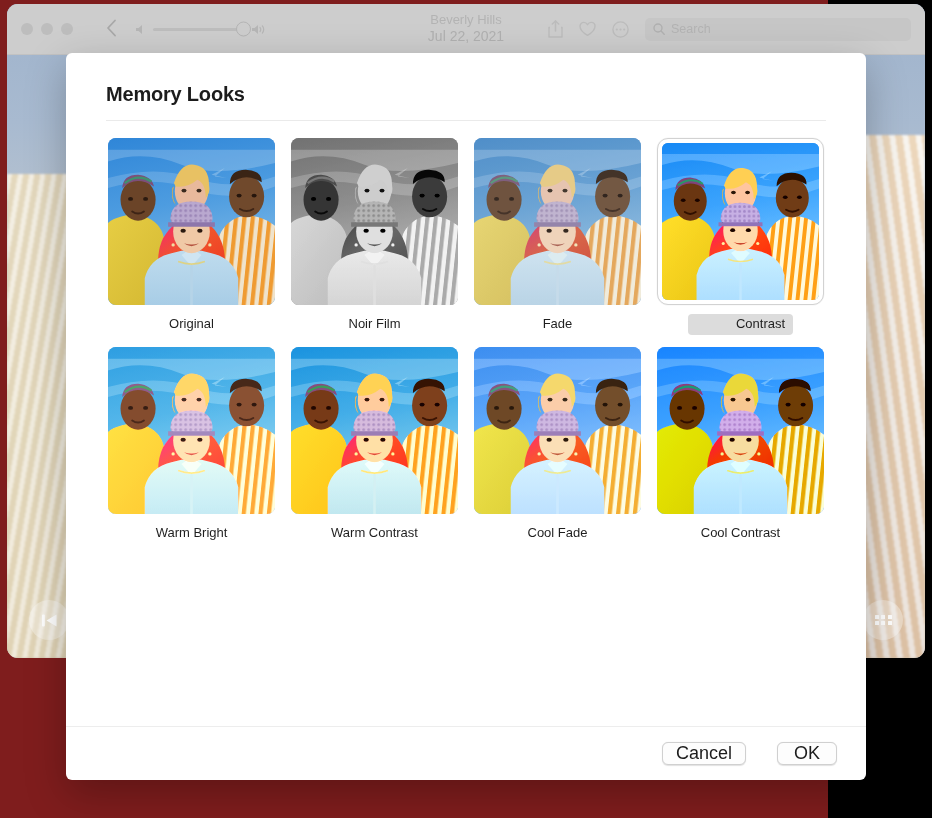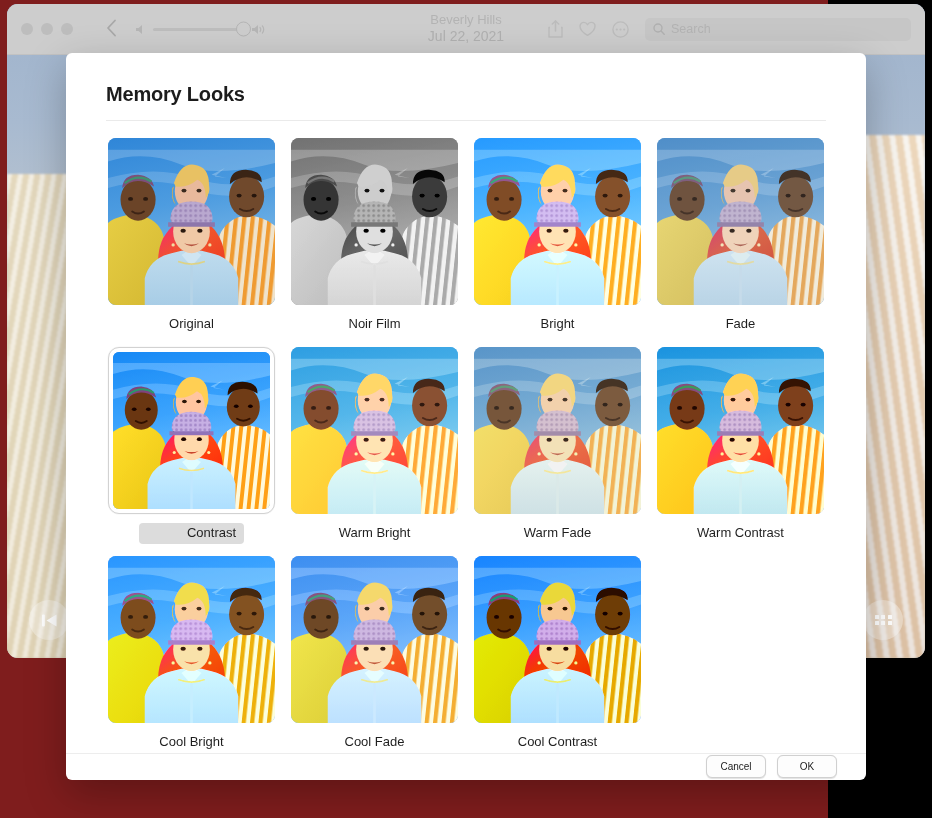--- a/index.html
+++ b/index.html
@@ -272,27 +272,28 @@
   }
 
   .btn {
     min-width: 60px;
     height: 23px;
     padding: 0 13px;
     border-radius: 6px;
     background: #fdfdfd;
     border: .5px solid #d0d0d0;
     box-shadow: 0 .5px 1px rgba(0,0,0,.12);
-    font-size: 10px;
+    font-size: 18px;
     color: #1c1c1c;
     font-family: "Liberation Sans", sans-serif;
     cursor: default;
     display: flex;
     align-items: center;
     justify-content: center;
+    margin-left: 20px;
   }
 
   
   .f-original    { filter: none; }
   .f-bwfilm      { filter: grayscale(1) contrast(.92) brightness(1.1); }
   .f-noirfilm    { filter: grayscale(1) contrast(1.35) brightness(.95); }
   .f-bright      { filter: brightness(1.13) saturate(1.18); }
   .f-fade        { filter: saturate(.74) brightness(1.1) contrast(.88); }
   .f-contrast    { filter: contrast(1.22) saturate(1.08); }
   .f-warmbright  { filter: brightness(1.1) sepia(.2) saturate(1.3) hue-rotate(-8deg); }
@@ -405,28 +406,20 @@
           <div class="look">
             <div class="thumb-wrap">
               <svg class="thumb f-noirfilm" viewBox="0 0 100 100" preserveAspectRatio="xMidYMid slice">
                 <use href="#group-photo"></use>
               </svg>
             </div>
             <div class="look-label">Noir Film</div>
           </div>
           <div class="look">
             <div class="thumb-wrap">
-              <svg class="thumb f-bright" viewBox="0 0 100 100" preserveAspectRatio="xMidYMid slice">
-                <use href="#group-photo"></use>
-              </svg>
-            </div>
-            <div class="look-label">Bright</div>
-          </div>
-          <div class="look">
-            <div class="thumb-wrap">
               <svg class="thumb f-fade" viewBox="0 0 100 100" preserveAspectRatio="xMidYMid slice">
                 <use href="#group-photo"></use>
               </svg>
             </div>
             <div class="look-label">Fade</div>
           </div>
           <div class="look selected">
             <div class="thumb-wrap">
               <svg class="thumb f-contrast" viewBox="0 0 100 100" preserveAspectRatio="xMidYMid slice">
                 <use href="#group-photo"></use>
@@ -437,41 +430,25 @@
           <div class="look">
             <div class="thumb-wrap">
               <svg class="thumb f-warmbright" viewBox="0 0 100 100" preserveAspectRatio="xMidYMid slice">
                 <use href="#group-photo"></use>
               </svg>
             </div>
             <div class="look-label">Warm Bright</div>
           </div>
           <div class="look">
             <div class="thumb-wrap">
-              <svg class="thumb f-warmfade" viewBox="0 0 100 100" preserveAspectRatio="xMidYMid slice">
-                <use href="#group-photo"></use>
-              </svg>
-            </div>
-            <div class="look-label">Warm Fade</div>
-          </div>
-          <div class="look">
-            <div class="thumb-wrap">
               <svg class="thumb f-warmcontrast" viewBox="0 0 100 100" preserveAspectRatio="xMidYMid slice">
                 <use href="#group-photo"></use>
               </svg>
             </div>
             <div class="look-label">Warm Contrast</div>
-          </div>
-          <div class="look">
-            <div class="thumb-wrap">
-              <svg class="thumb f-coolbright" viewBox="0 0 100 100" preserveAspectRatio="xMidYMid slice">
-                <use href="#group-photo"></use>
-              </svg>
-            </div>
-            <div class="look-label">Cool Bright</div>
           </div>
           <div class="look">
             <div class="thumb-wrap">
               <svg class="thumb f-coolfade" viewBox="0 0 100 100" preserveAspectRatio="xMidYMid slice">
                 <use href="#group-photo"></use>
               </svg>
             </div>
             <div class="look-label">Cool Fade</div>
           </div>
           <div class="look">

